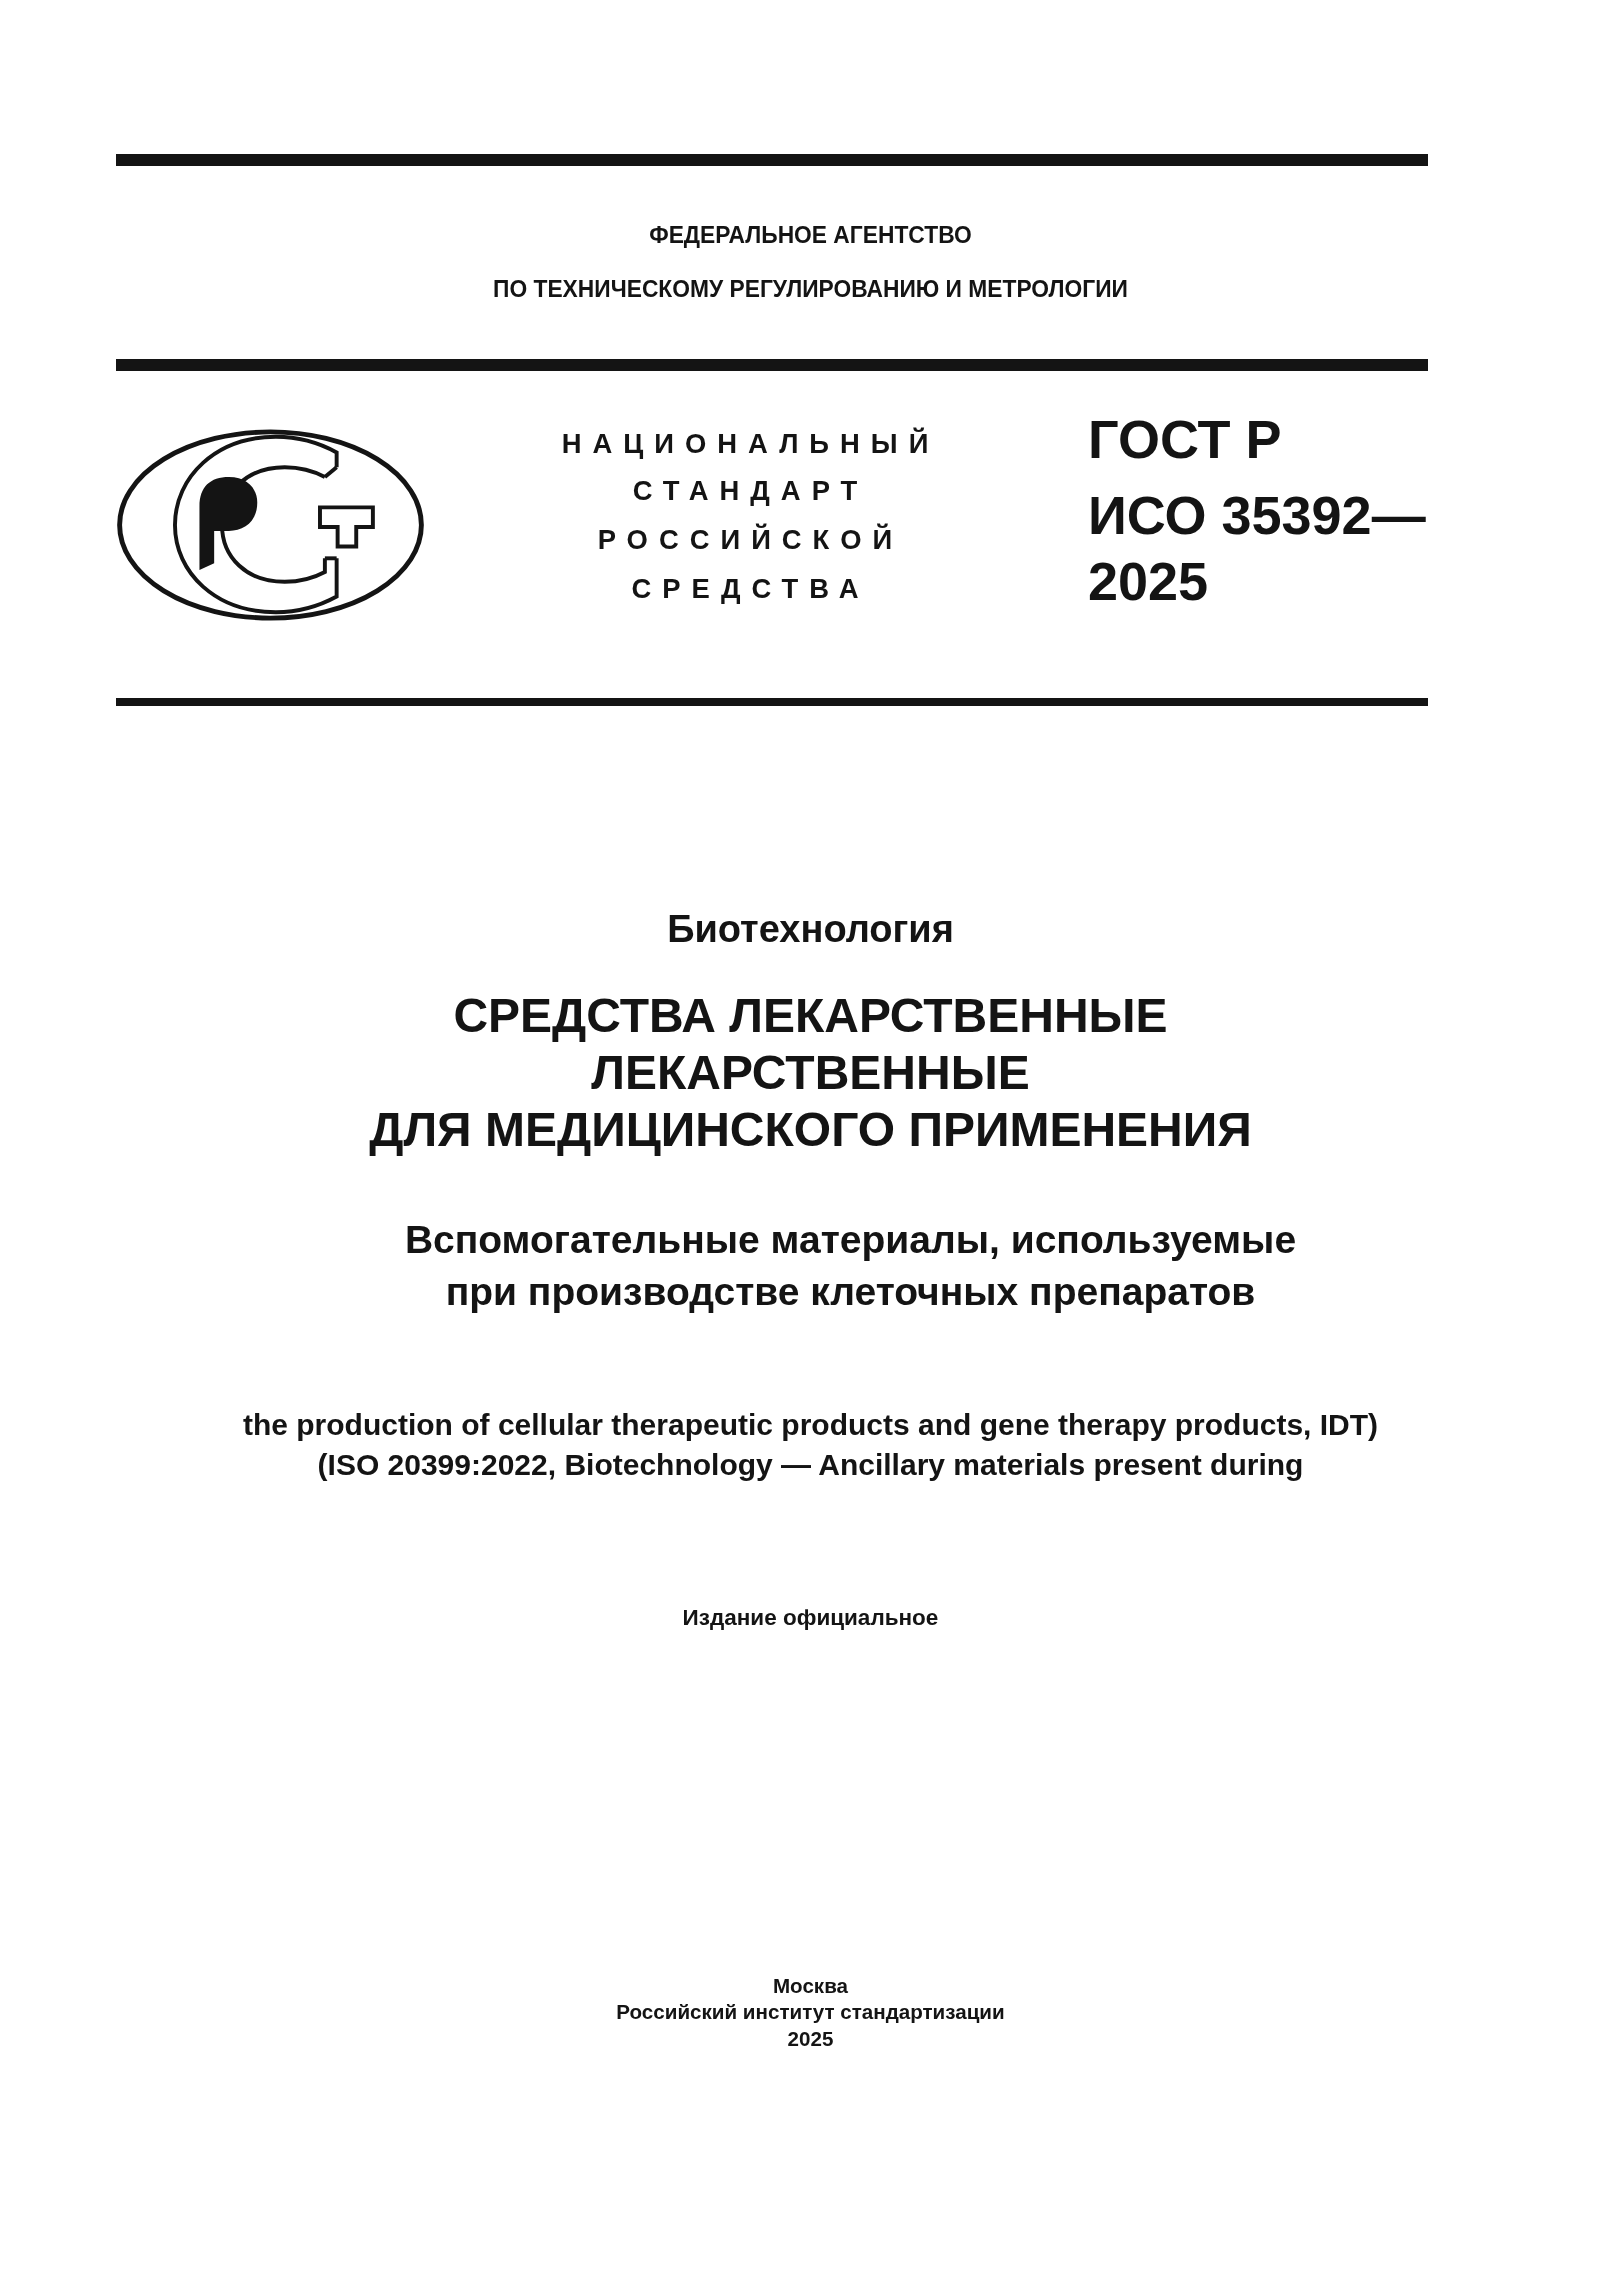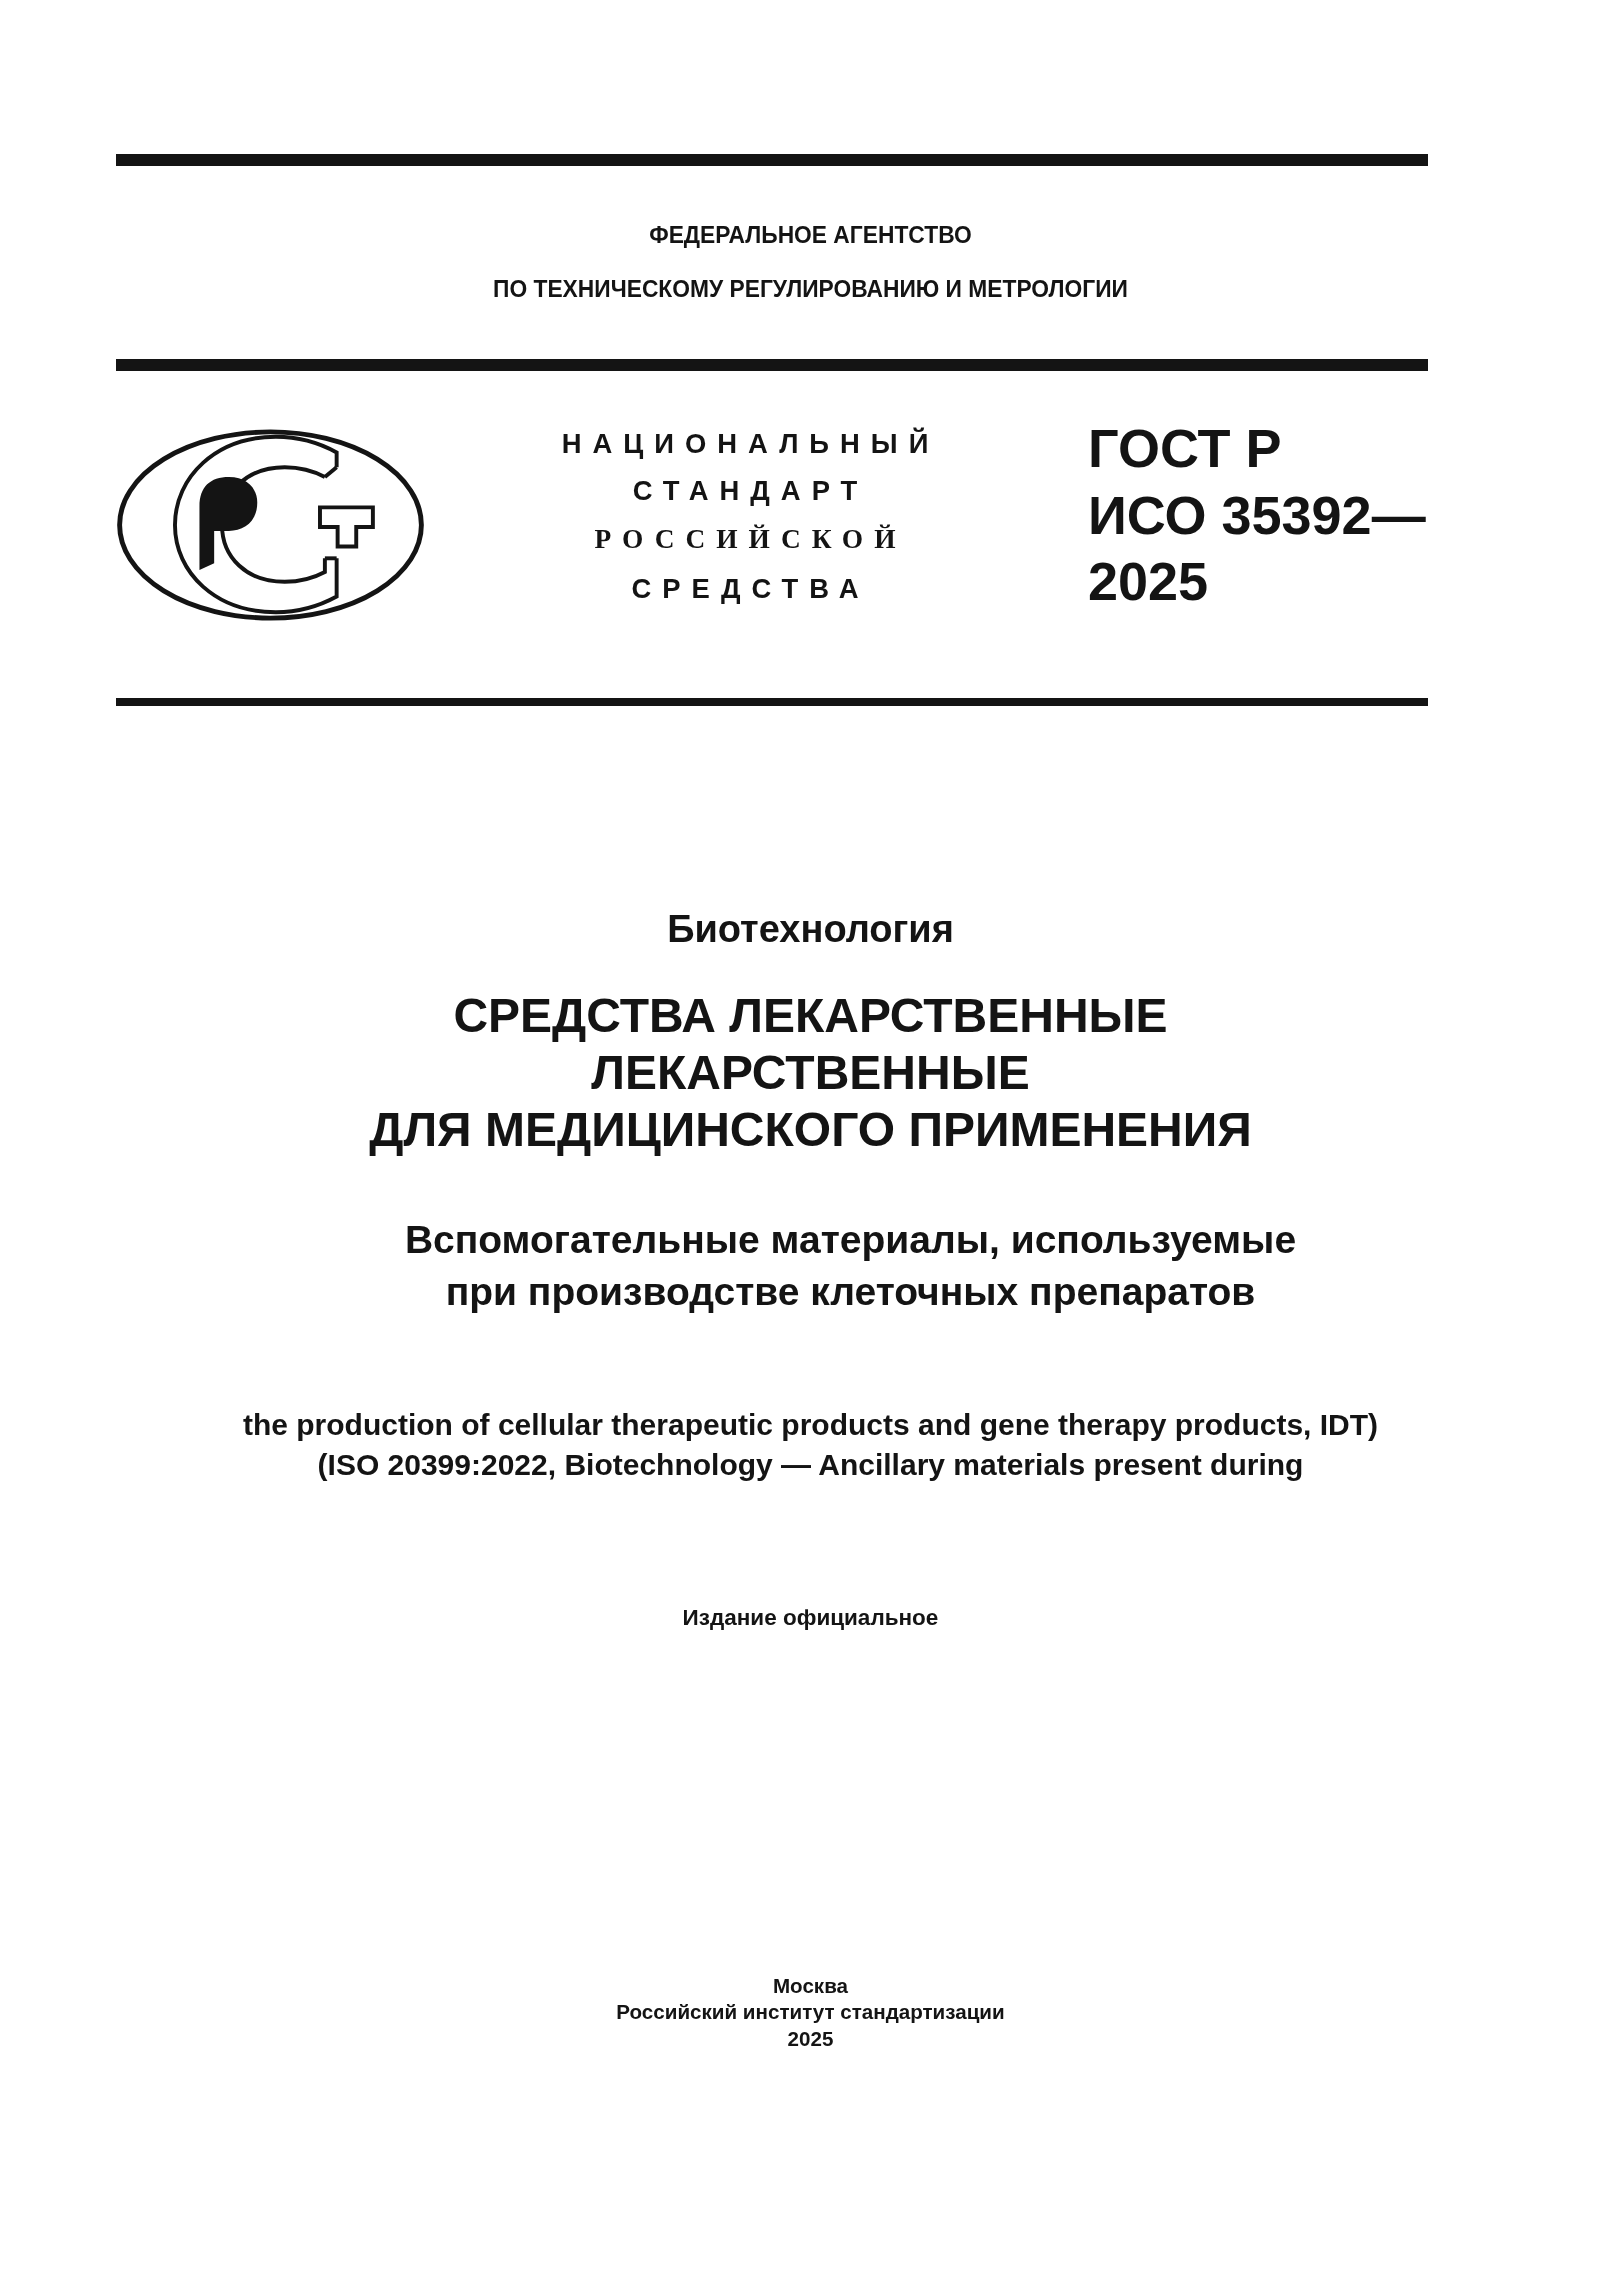--- a/index.html
+++ b/index.html
@@ -22,28 +22,28 @@
   .agency-2 { top: 276px; }
 
   .logo { position: absolute; left: 116px; top: 428px; width: 309px; height: 194px; }
 
   .natstd {
     position: absolute; left: 529px; width: 443px; text-align: center;
     font-weight: bold; font-size: 27.4px; letter-spacing: 11px; white-space: nowrap;
   }
   .natstd-1 { top: 428px; }
   .natstd-2 { top: 475px; }
-  .natstd-3 { top: 524px; font-family: Liberation Serif, serif; }
+  .natstd-3 { top: 524px; }
   .natstd-4 { top: 573px; }
 
   .gost {
     position: absolute; left: 1088px; font-weight: bold; font-size: 54px;
     line-height: 54px; white-space: nowrap;
   }
-  .gost-1 { top: 421px; }
+  .gost-1 { top: 412px; }
   .gost-2 { top: 488px; }
   .gost-3 { top: 554px; }
 
   .biotech { top: 908px; font-size: 38px; }
   .title { font-size: 48px; }
   .title-1 { top: 988px; }
   .title-2 { top: 1045px; }
   .title-3 { top: 1102px; }
   .subtitle { font-size: 39px; padding-left: 40px; }
   .subtitle-1 { top: 1218px; }

